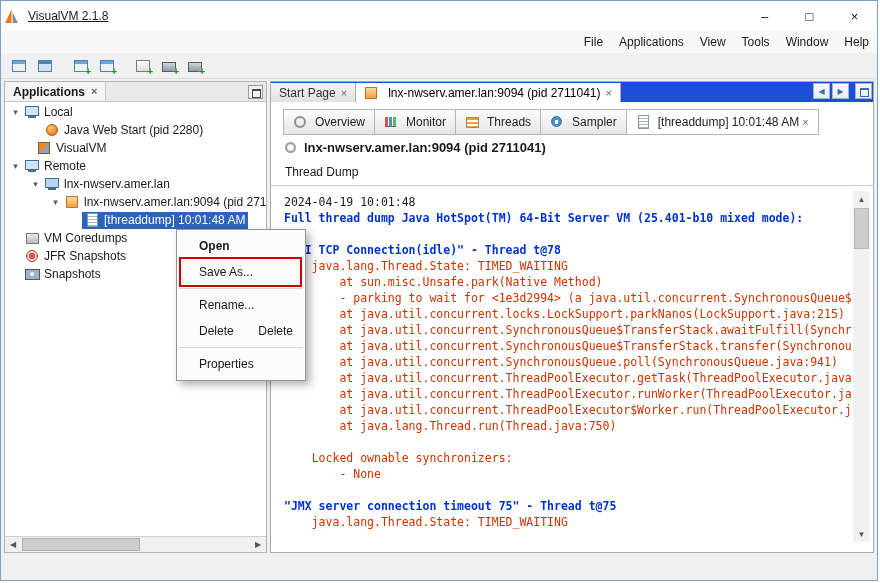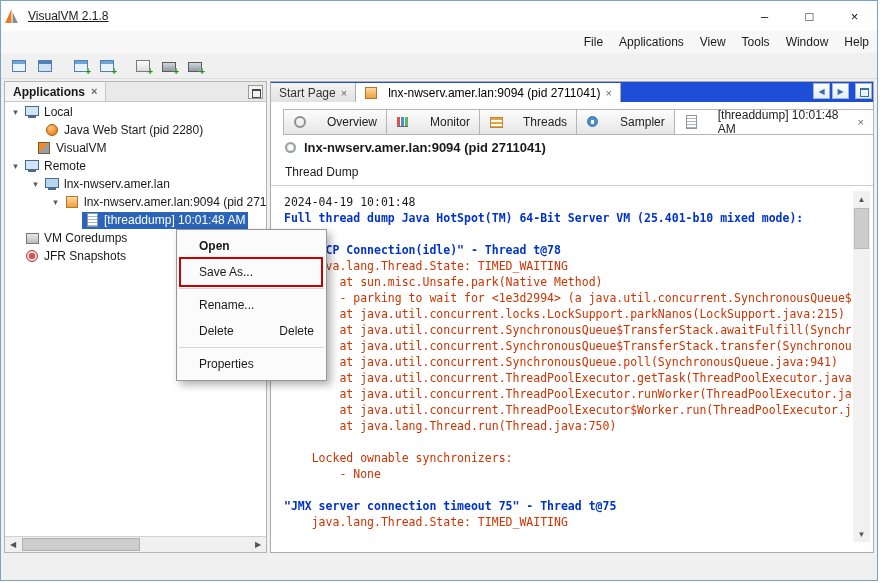--- a/index.html
+++ b/index.html
@@ -70,42 +70,42 @@
   .content{position:absolute;left:269px;right:3px;top:80px;bottom:27px;}
   .doc-tabs{position:absolute;left:0;right:0;top:0;height:23px;background:#1d4ed8;border:1px solid #ababab;display:flex;align-items:flex-end;padding-left:0;}
   .doc-tab{height:20px;display:inline-flex;align-items:center;padding:0 8px;gap:5px;background:linear-gradient(#f4f4f4,#e0e0e0);border-right:1px solid #ababab;color:#333;}
   .doc-tab.active{background:#fff;color:#000;}
   .tab-controls{position:absolute;right:2px;top:2px;display:flex;gap:2px;align-items:center;}
   .tc-btn{width:17px;height:16px;border:1px solid #9fb6cc;background:linear-gradient(#fdfefe,#e4edf6);display:flex;align-items:center;justify-content:center;font-size:8px;color:#3a6ea5;}
   .tc-max{margin-left:4px;position:relative;}
   .tc-max::before{content:"";position:absolute;left:4px;top:4px;width:7px;height:6px;border:1px solid #3a6ea5;border-top-width:2px;}
   .view-body{position:absolute;left:0;right:0;top:21px;bottom:0;background:#fff;border:1px solid #ababab;border-top:none;}
   .view-tabs{position:absolute;left:12px;top:7px;display:flex;}
-  .view-tab{height:21px;display:inline-flex;align-items:center;gap:15px;padding:12px 9px;border:1px solid #b5b5b5;margin-right:-1px;background:linear-gradient(#fcfcfc,#e6e6e6);color:#222;justify-content:center;}
+  .view-tab{height:21px;display:inline-flex;align-items:center;gap:3px;padding:12px 9px;border:1px solid #b5b5b5;margin-right:-1px;background:linear-gradient(#fcfcfc,#e6e6e6);color:#222;justify-content:center;}
   .view-tab.active{background:#fff;}
   .app-header{position:absolute;left:14px;top:38px;display:flex;align-items:center;gap:8px;}
   .ring{width:11px;height:11px;border:2px solid #9aa0a6;border-radius:50%;background:#fff;box-shadow:inset 0 0 0 1px #e3e3e3;flex:none;}
   .app-title{font-weight:bold;font-size:13px;}
   .section-title{position:absolute;left:14px;top:63px;text-align:center;}
   .section-divider{position:absolute;left:0;right:0;top:83px;border-top:1px solid #cfcfcf;}
 
   .dump{position:absolute;left:0;right:22px;top:92px;bottom:8px;padding-left:13px;overflow:hidden;
     font-family:"DejaVu Sans Mono",monospace;font-size:11.5px;line-height:16px;white-space:pre;}
   .dl{height:16px;}
   .c-plain{color:#1a1a1a;}
   .c-blue{color:#0033cc;font-weight:bold;}
   .c-red{color:#cc3300;}
 
   .vscroll{position:absolute;right:3px;top:89px;bottom:10px;width:17px;background:#f1f1f1;}
   .vs-arrow{position:absolute;left:0;width:17px;height:16px;display:flex;align-items:center;justify-content:center;font-size:8px;color:#555;}
   .vs-up{top:0;} .vs-down{bottom:0;}
   .vs-thumb{position:absolute;left:1px;right:1px;top:17px;height:41px;background:#cdcdcd;border:1px solid #b8b8b8;}
 
   
-  .context-menu{position:absolute;left:175px;top:228px;width:151px;background:#fbfbfb;border:1px solid #979797;
+  .context-menu{position:absolute;left:175px;top:228px;width:130px;background:#fbfbfb;border:1px solid #979797;
     box-shadow:4px 4px 8px rgba(0,0,0,.3);padding:3px 0;z-index:10;}
   .cm-item{height:26px;display:flex;align-items:center;padding:0 12px 0 22px;position:relative;}
   .cm-item.bold{font-weight:bold;}
   .cm-item .acc{margin-left:auto;}
   .cm-sep{height:1px;background:#d5d5d5;margin:3px 2px;}
   .cm-item.annotated::after{content:"";position:absolute;left:2px;right:3px;top:-2px;bottom:-2px;border:2px solid #cc0000;pointer-events:none;}
 </style>
 </head>
 <body>
 
@@ -220,20 +220,27 @@
           <span class="node">
             <span class="ic ic-coredump"></span>
             <span class="lbl">VM Coredumps</span>
           </span>
         </div>
         <div class="tree-row" style="padding-left: 4px;">
           <span class="expander"></span>
           <span class="node">
             <span class="ic ic-jfr"></span>
             <span class="lbl">JFR Snapshots</span>
+          </span>
+        </div>
+        <div class="tree-row" style="padding-left: 4px;">
+          <span class="expander"></span>
+          <span class="node">
+            <span class="ic ic-snapshot"></span>
+            <span class="lbl">Snapshots</span>
           </span>
         </div>
       </div>
     <div class="hscroll">
       <span class="hs-arrow hs-left">◀</span>
       <span class="hs-thumb"></span>
       <span class="hs-arrow hs-right">▶</span>
     </div>
   </div>
 

